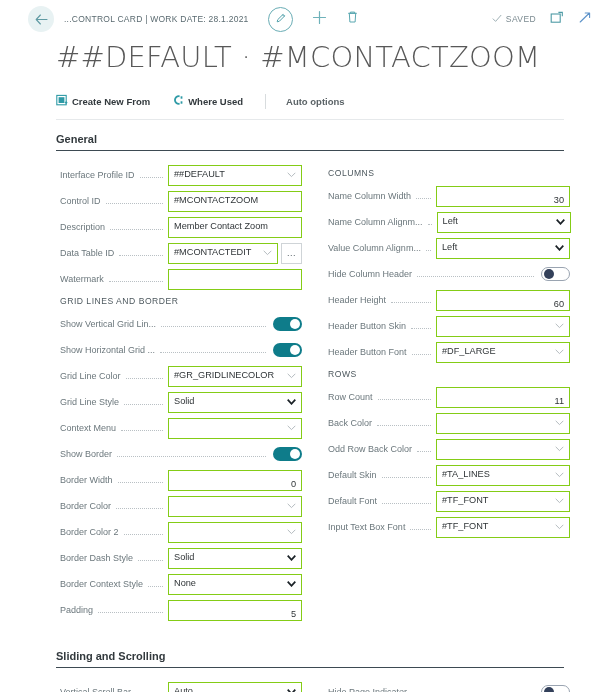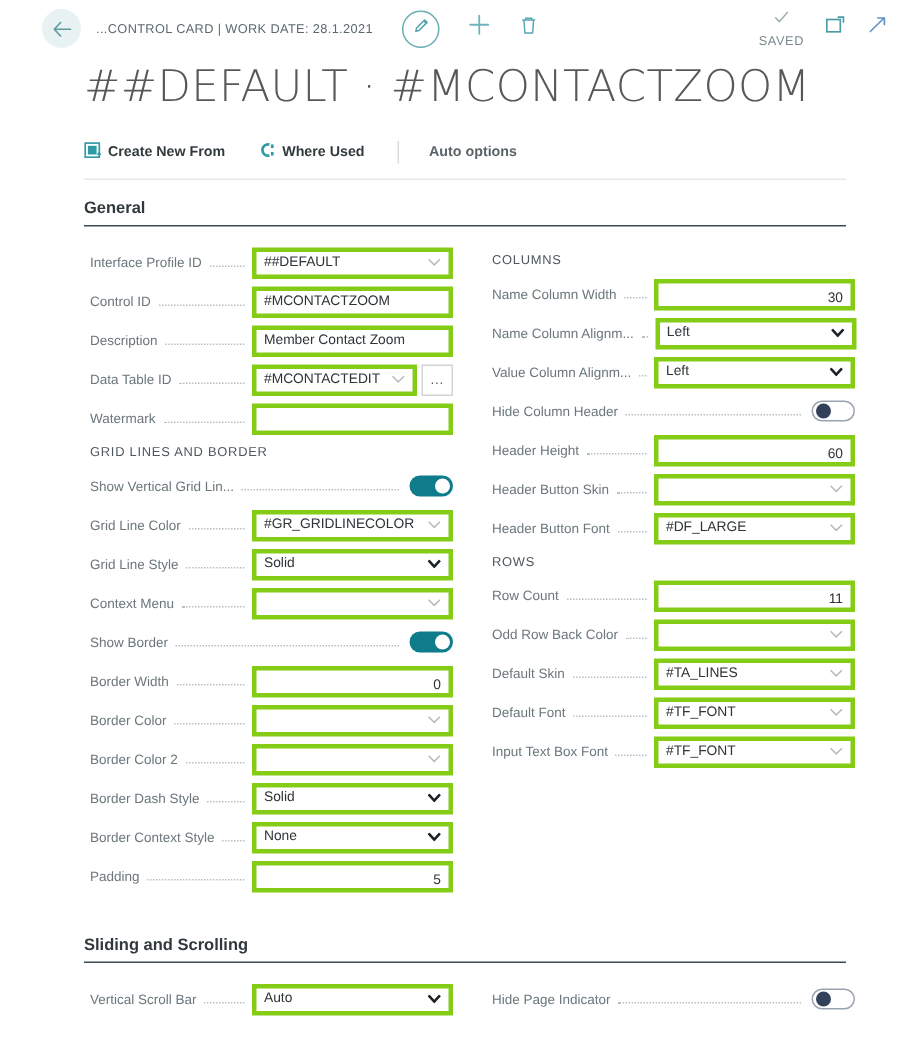--- a/index.html
+++ b/index.html
@@ -47,21 +47,21 @@
     display: flex; align-items: center; justify-content: center;
     cursor: pointer;
   }
   .plain-icon { cursor: pointer; display:flex; align-items:center; justify-content:center; }
   .topbar-right {
     position: absolute; right: 8px; top: 0; height: 38px;
     display: flex; align-items: center; gap: 14px;
   }
   .saved {
     display: flex; align-items: center; gap: 4px;
-    font-size: 8.5px; letter-spacing: .4px; color: #7b8a90; flex-direction: column;
+    font-size: 8.5px; letter-spacing: .4px; color: #7b8a90;
   }
 
   
   .title {
     margin: 2px 0 0 36px;
     font-size: 29px;
     font-weight: 300;
     color: #585858;
     letter-spacing: .2px;
     line-height: 34px;
@@ -133,21 +133,21 @@
     flex: 1 1 auto;
     border-bottom: 1.1px dotted #b9c0c4;
     margin: 0 5px 4px 5px;
     min-width: 4px;
     height: 9px;
   }
   .ctrl { flex: 0 0 auto; }
 
   .inp {
     width: 134px; height: 21px;
-    border: 3px solid #84cc16;
+    border: 1px solid #84cc16;
     background: #fff;
     display: flex; align-items: center;
     padding: 0 5px;
     font-size: 9.2px; color: #2f3437;
   }
   .inp.num { justify-content: flex-end; align-items: flex-end; }
   .inp span.val { line-height: 1; }
   .inp .chev { margin-left: auto; padding-left: 4px; display:flex; align-items:center; }
 
   .dots-btn {
@@ -344,20 +344,29 @@
             <div class="row">
               <div class="lbl">Show Vertical Grid Lin...</div>
               <div class="leader"></div>
               <div class="ctrl">
                 <div class="toggle on">
                   <div class="knob"></div>
                 </div>
               </div>
             </div>
             <div class="row">
+              <div class="lbl">Show Horizontal Grid ...</div>
+              <div class="leader"></div>
+              <div class="ctrl">
+                <div class="toggle on">
+                  <div class="knob"></div>
+                </div>
+              </div>
+            </div>
+            <div class="row">
               <div class="lbl">Grid Line Color</div>
               <div class="leader"></div>
               <div class="ctrl">
                 <div class="inp">
                   <span class="val">#GR_GRIDLINECOLOR</span>
                   <span class="chev">
                     <svg width="9" height="6" viewBox="0 0 9 6">
                       <path d="M0.7 0.8 L4.5 4.6 L8.3 0.8" fill="none" stroke="#b4bbbf" stroke-width="1"></path>
                     </svg>
                   </span>
@@ -566,20 +575,34 @@
             </div>
           </div>
         <div class="group-label">ROWS</div>
         <div id="gen-right-rows">
             <div class="row">
               <div class="lbl">Row Count</div>
               <div class="leader"></div>
               <div class="ctrl">
                 <div class="inp num">
                   <span class="val">11</span>
+                </div>
+              </div>
+            </div>
+            <div class="row">
+              <div class="lbl">Back Color</div>
+              <div class="leader"></div>
+              <div class="ctrl">
+                <div class="inp">
+                  <span class="val"></span>
+                  <span class="chev">
+                    <svg width="9" height="6" viewBox="0 0 9 6">
+                      <path d="M0.7 0.8 L4.5 4.6 L8.3 0.8" fill="none" stroke="#b4bbbf" stroke-width="1"></path>
+                    </svg>
+                  </span>
                 </div>
               </div>
             </div>
             <div class="row">
               <div class="lbl">Odd Row Back Color</div>
               <div class="leader"></div>
               <div class="ctrl">
                 <div class="inp">
                   <span class="val"></span>
                   <span class="chev">

